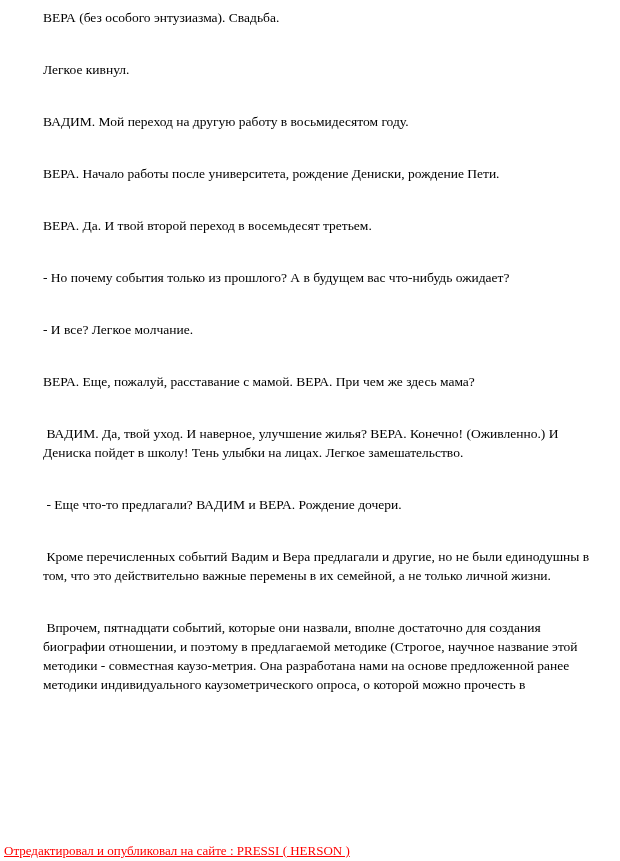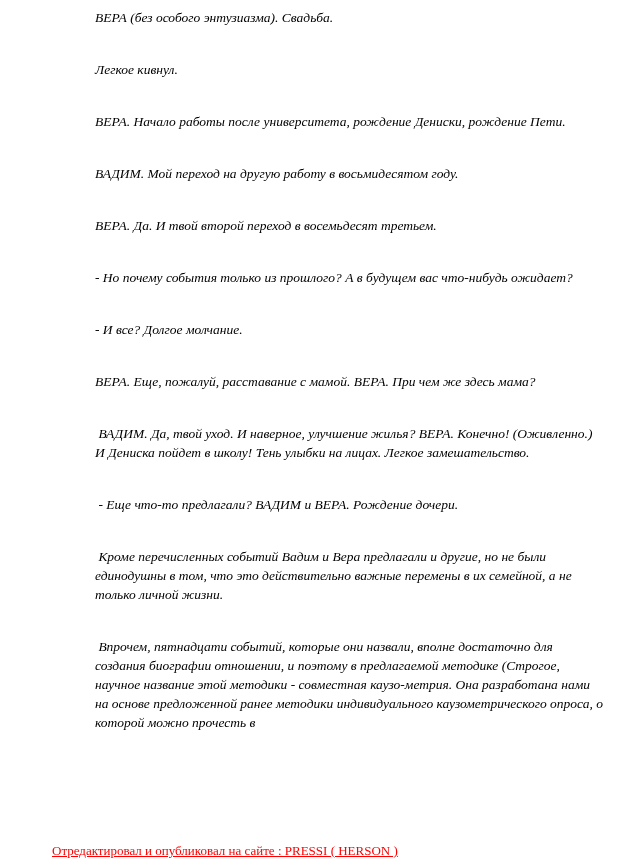--- a/index.html
+++ b/index.html
@@ -11,51 +11,49 @@
     position: relative;
     width: 620px;
     height: 861px;
     background: #ffffff;
     font-family: "Liberation Serif", serif;
     color: #000000;
     overflow: hidden;
     box-sizing: border-box;
   }
   .content {
-    padding: 8px 16px 0 95px;
-    font-style: italic;
+    padding: 8px 16px 0 43px;
   }
   p.para {
     margin: 0 0 33px 0;
     font-size: 13.5px;
     line-height: 19px;
     white-space: pre-wrap;
   }
   .footer {
     position: absolute;
     left: 4px;
     bottom: 3px;
     font-size: 13px;
     line-height: 14px;
     text-decoration: underline;
-    margin-left: 48px;
   }
 </style>
 </head>
 <body>
 
 <div class="page">
   <div class="content">
     <p class="para">ВЕРА (без особого энтузиазма). Свадьба.</p>
     <p class="para">Легкое кивнул.</p>
+    <p class="para">ВАДИМ. Мой переход на другую работу в восьмидесятом году.</p>
     <p class="para">ВЕРА. Начало работы после университета, рождение Дениски, рождение Пети.</p>
-    <p class="para">ВАДИМ. Мой переход на другую работу в восьмидесятом году.</p>
     <p class="para">ВЕРА. Да. И твой второй переход в восемьдесят третьем.</p>
     <p class="para">- Но почему события только из прошлого? А в будущем вас что-нибудь ожидает?</p>
-    <p class="para">- И все? Долгое молчание.</p>
+    <p class="para">- И все? Легкое молчание.</p>
     <p class="para">ВЕРА. Еще, пожалуй, расставание с мамой. ВЕРА. При чем же здесь мама?</p>
     <p class="para"> ВАДИМ. Да, твой уход. И наверное, улучшение жилья? ВЕРА. Конечно! (Оживленно.) И Дениска пойдет в школу! Тень улыбки на лицах. Легкое замешательство.</p>
     <p class="para"> - Еще что-то предлагали? ВАДИМ и ВЕРА. Рождение дочери.</p>
     <p class="para"> Кроме перечисленных событий Вадим и Вера предлагали и другие, но не были единодушны в том, что это действительно важные перемены в их семейной, а не только личной жизни.</p>
     <p class="para"> Впрочем, пятнадцати событий, которые они назвали, вполне достаточно для создания биографии отношении, и поэтому в предлагаемой методике (Строгое, научное название этой методики - совместная каузо-метрия. Она разработана нами на основе предложенной ранее методики индивидуального каузометрического опроса, о которой можно прочесть в</p>
   </div>
   <div class="footer" title="Отредактировал и опубликовал на сайте : PRESSI ( HERSON )" style="color: rgb(254, 0, 0);">Отредактировал и опубликовал на сайте : PRESSI ( HERSON )</div>
 </div>
 
 </body></html>

